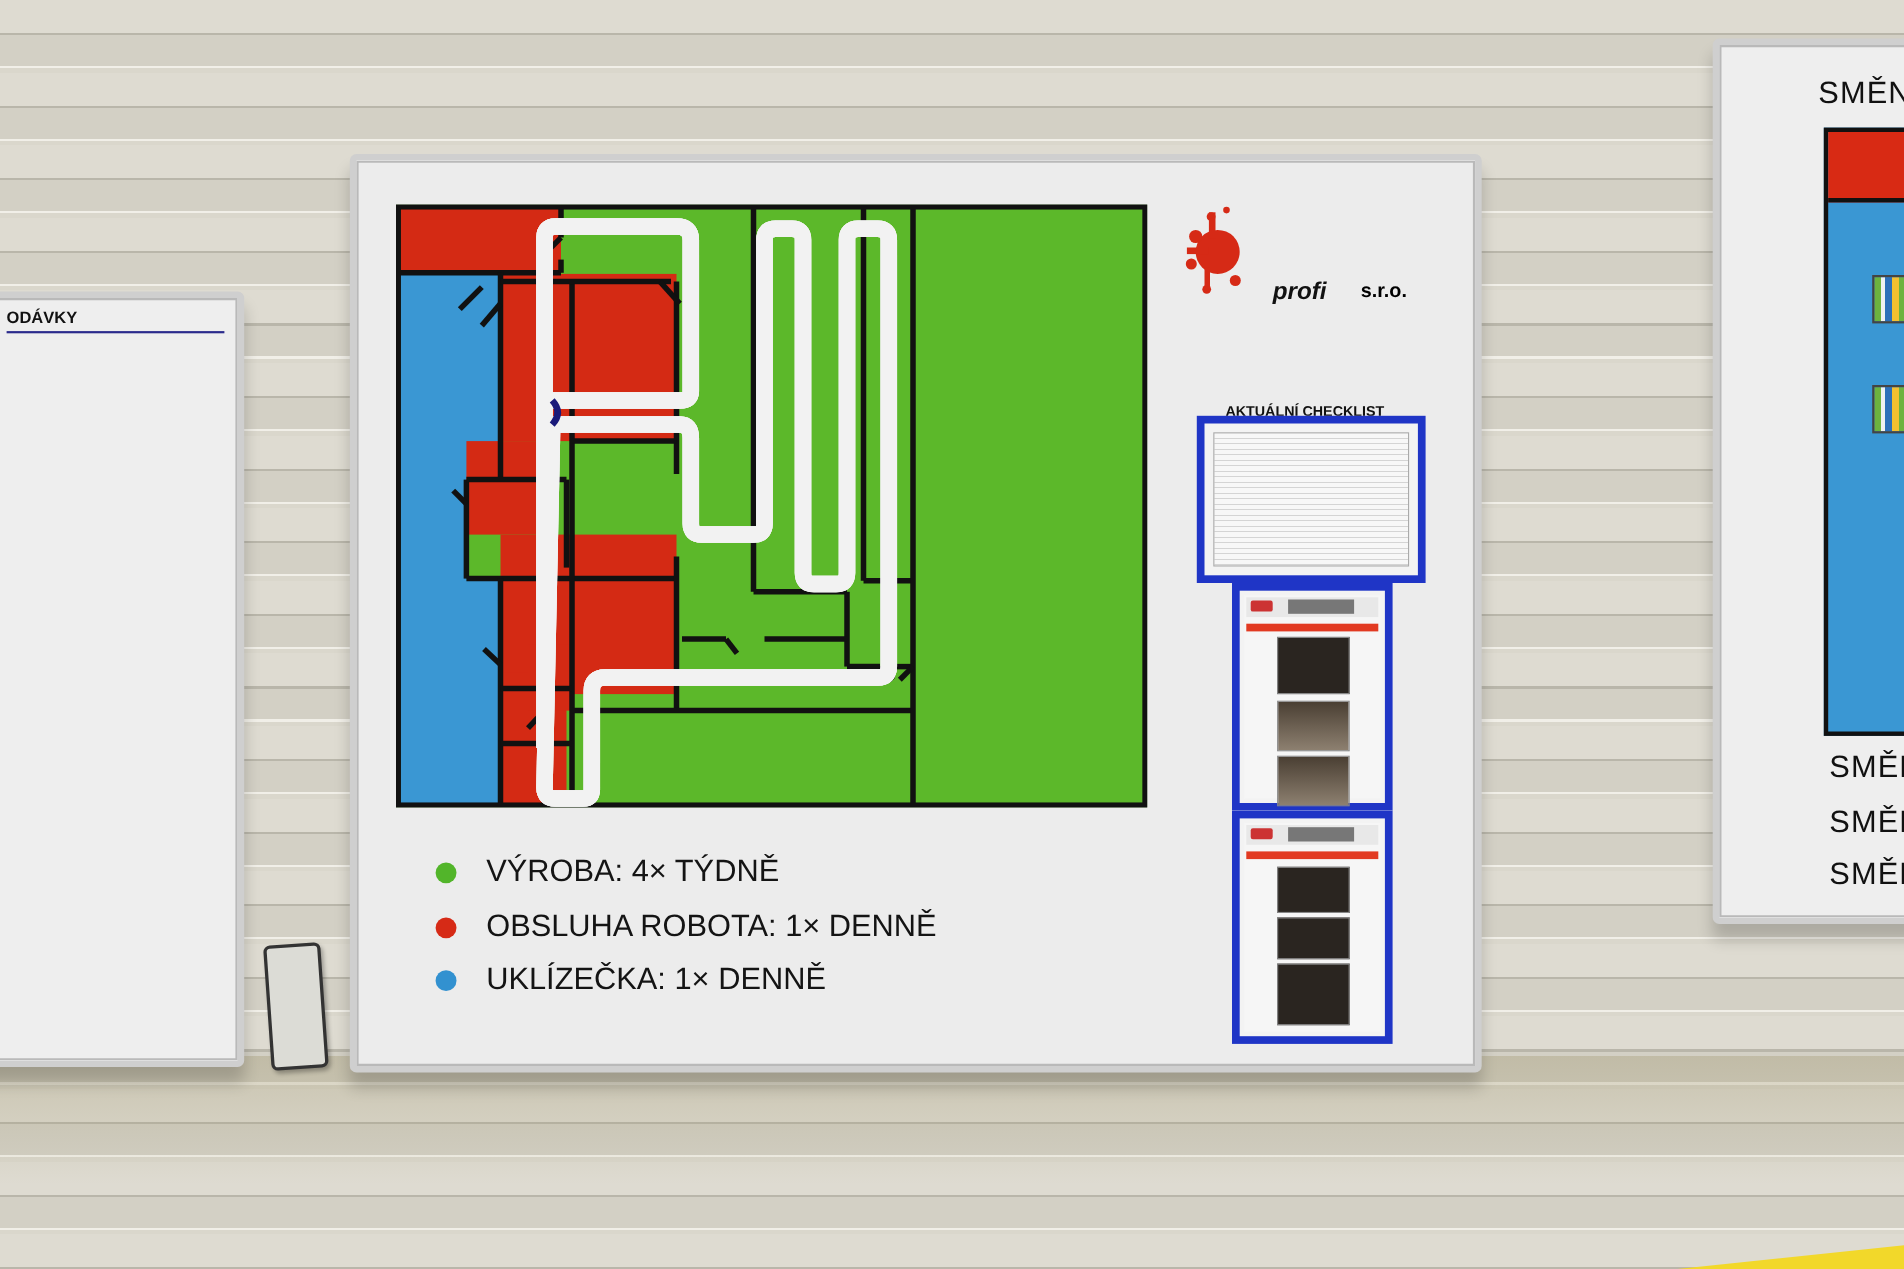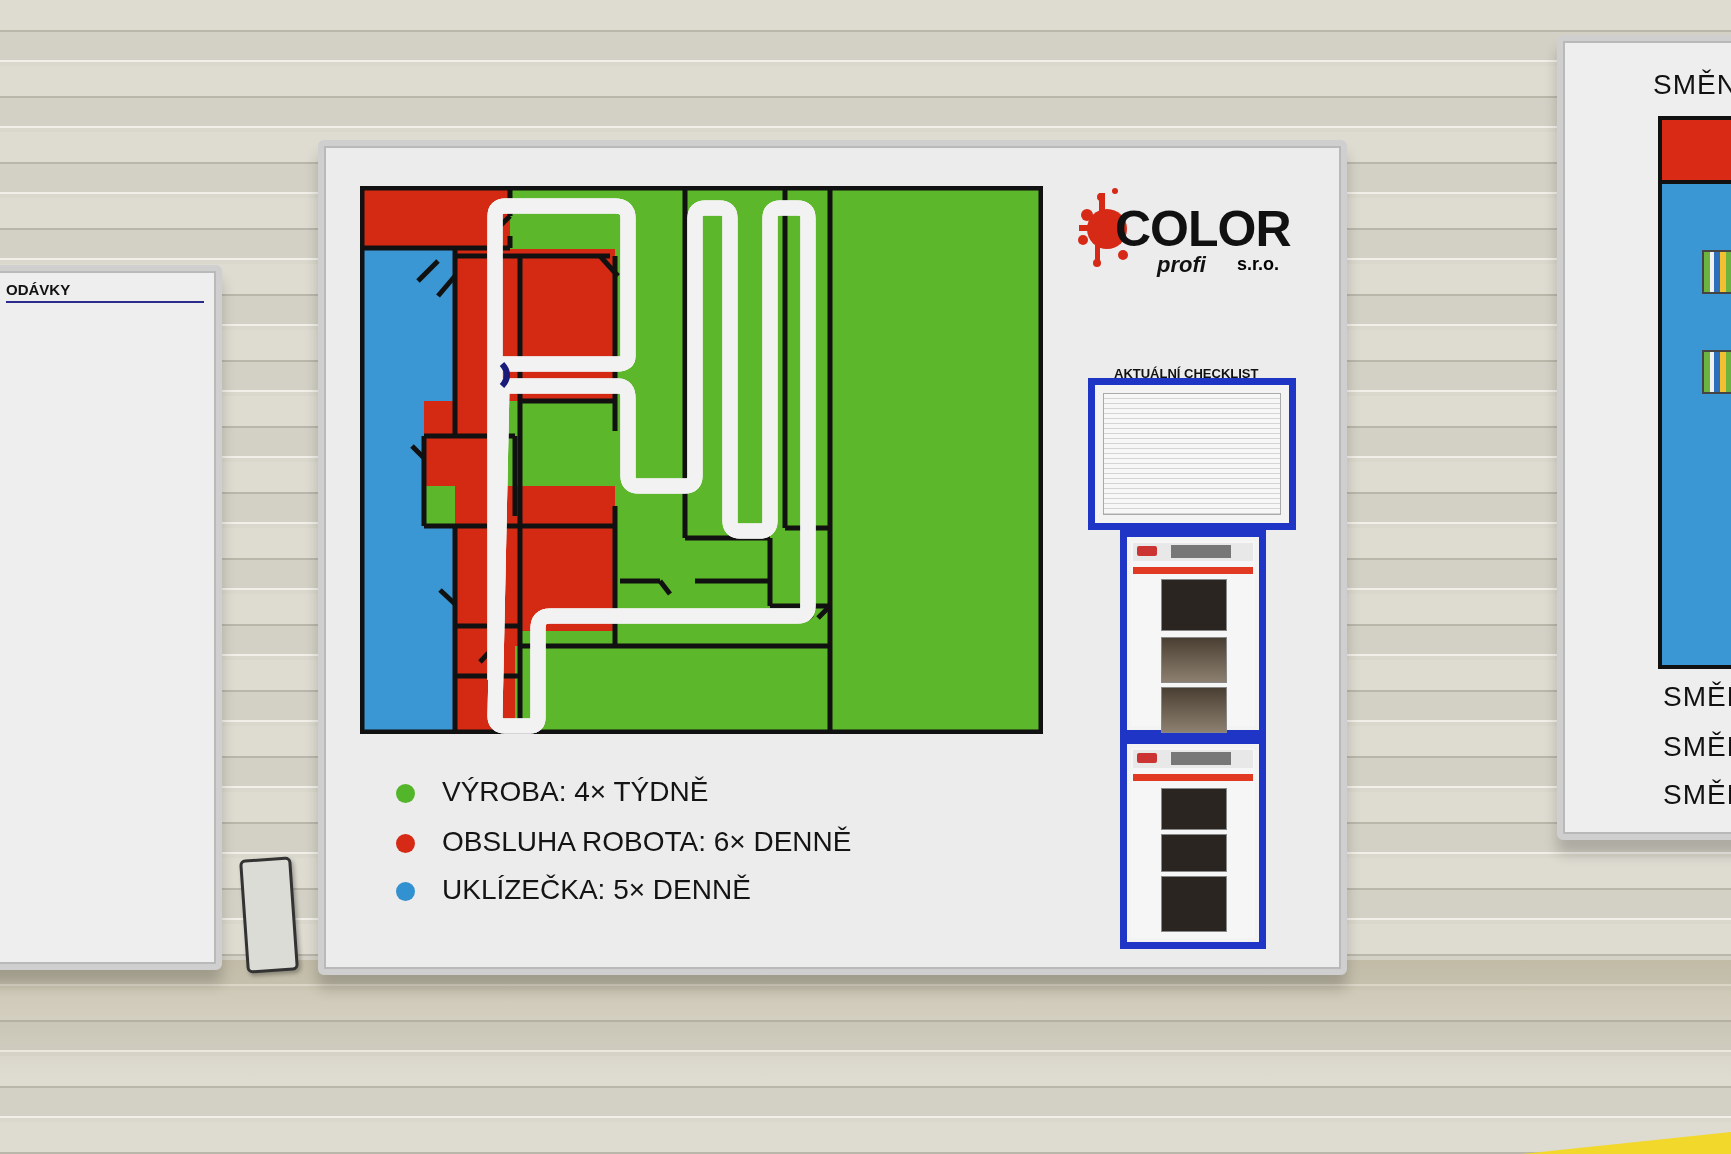--- a/index.html
+++ b/index.html
@@ -149,21 +149,20 @@
       <circle cx="8" cy="55" r="5"></circle>
       <circle cx="26" cy="12" r="4"></circle>
       <circle cx="40" cy="6" r="3"></circle>
       <circle cx="22" cy="78" r="4"></circle>
       <circle cx="48" cy="70" r="5"></circle>
       <rect x="24" y="8" width="6" height="24"></rect>
       <rect x="4" y="40" width="20" height="6"></rect>
       <rect x="20" y="58" width="5" height="20"></rect>
     </g>
   </svg>
-  <span class="logo-color">COLOR</span>
   <span class="logo-profi">profi</span>
   <span class="logo-sro">s.r.o.</span>
 </div>
 
 <span class="checklist-label">AKTUÁLNÍ CHECKLIST</span>
 <div id="checklist-frame" class="frame">
   <div class="doc-lines"></div>
 </div>
 
 <div id="sheet-1" class="frame">
@@ -192,19 +191,19 @@
   </div>
 </div>
 
 <div class="legend" style="top:776px;">
   <div class="legend-row" style="top:0;">
     <span class="legend-dot" style="background:#52b52a;"></span>
     <span class="legend-text">VÝROBA: 4× TÝDNĚ</span>
   </div>
   <div class="legend-row" style="top:50px;">
     <span class="legend-dot" style="background:#d62a16;"></span>
-    <span class="legend-text">OBSLUHA ROBOTA: 6× DENNĚ</span>
+    <span class="legend-text">OBSLUHA ROBOTA: 1× DENNĚ</span>
   </div>
   <div class="legend-row" style="top:98px;">
     <span class="legend-dot" style="background:#3291d0;"></span>
-    <span class="legend-text">UKLÍZEČKA: 5× DENNĚ</span>
+    <span class="legend-text">UKLÍZEČKA: 1× DENNĚ</span>
   </div>
 </div>
 
 </body></html>

